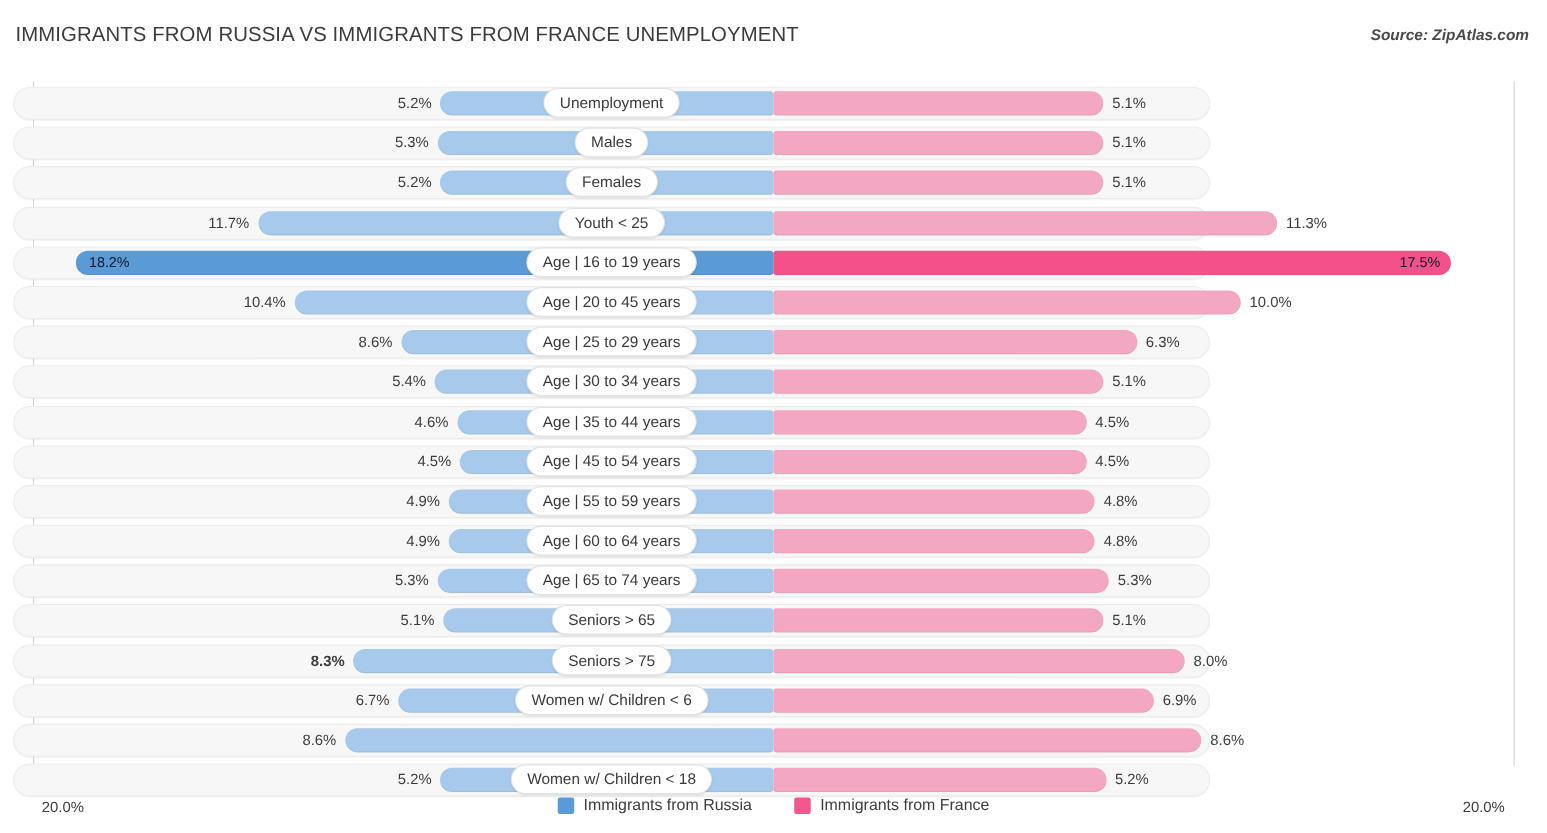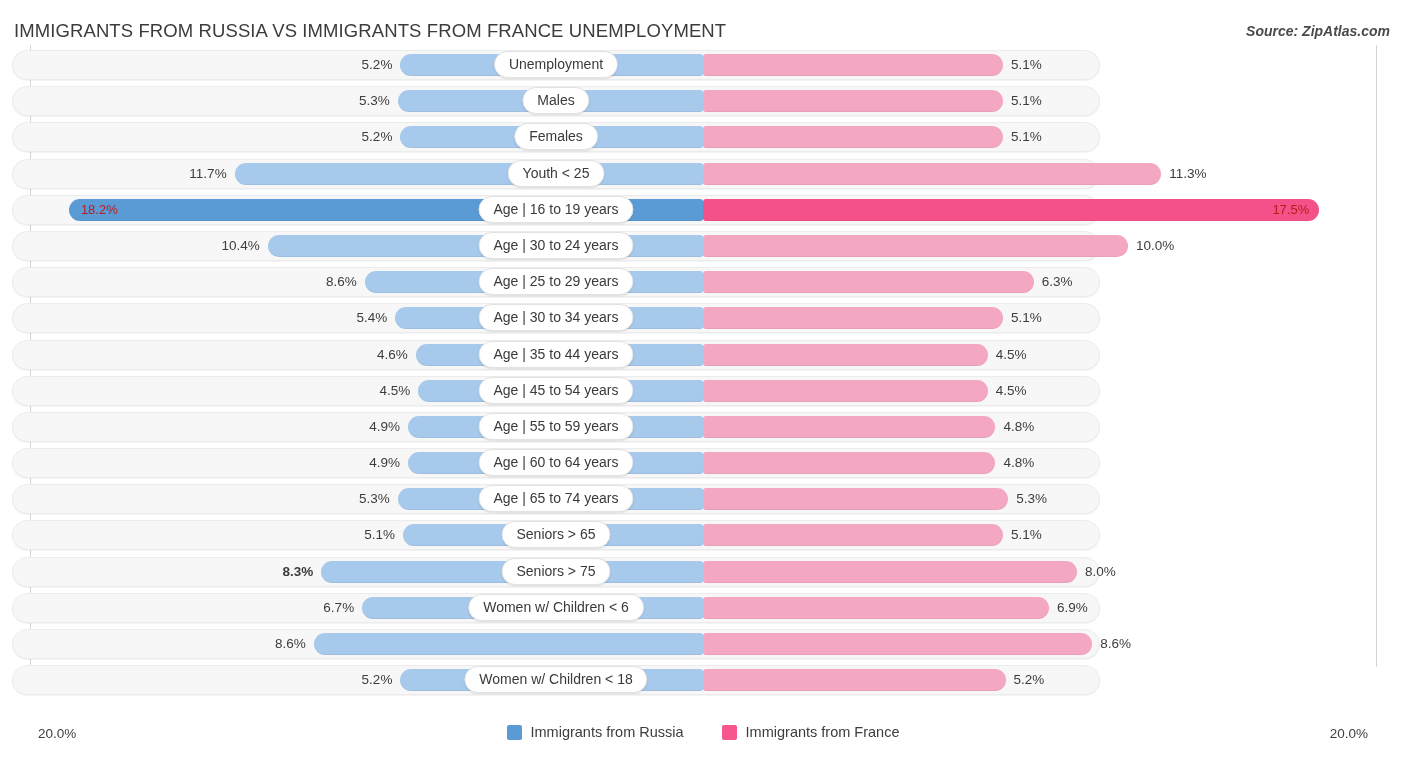--- a/index.html
+++ b/index.html
@@ -40,21 +40,21 @@
     font-style: italic;
     font-weight: bold;
     color: #4a4a4a;
     white-space: nowrap;
   }
 
   
   .plot {
     position: absolute;
     left: 0;
-    top: 43px;
+    top: 72px;
     width: 1112px;
     height: 660px;
   }
   .gridline {
     position: absolute;
     top: 2px;
     bottom: 36px;
     width: 1px;
     background: #d5d5d5;
   }
@@ -106,21 +106,21 @@
     position: absolute;
     top: 8px;
     font-size: 13.5px;
     color: #3d3d3d;
     white-space: nowrap;
     line-height: 20px;
   }
   .val.left  { text-align: right; }
   .val.right { text-align: left; }
   .row.hl .val {
-    color: #b91c1c;
+    color: #0f172a;
     font-size: 13px;
   }
 
   .pill {
     position: absolute;
     top: 4px;
     left: 50%;
     transform: translateX(-50%);
     height: 27px;
     line-height: 25px;
@@ -230,21 +230,21 @@
         <div class="val left" style="left: 80.9px;">18.2%</div>
         <div class="val right" style="left: 1263.25px; width: 46px; text-align: right;">17.5%</div>
         <div class="pill">Age | 16 to 19 years</div>
       </div>
       <div class="row">
         <div class="track"></div>
         <div class="bar left" style="left: 267.8px; width: 435.2px;"></div>
         <div class="bar right" style="left: 703px; width: 425px;"></div>
         <div class="val left" style="left: 201.8px; width: 58px;">10.4%</div>
         <div class="val right" style="left: 1136px;">10.0%</div>
-        <div class="pill">Age | 30 to 24 years</div>
+        <div class="pill">Age | 20 to 45 years</div>
       </div>
       <div class="row">
         <div class="track"></div>
         <div class="bar left" style="left: 364.7px; width: 338.3px;"></div>
         <div class="bar right" style="left: 703px; width: 330.65px;"></div>
         <div class="val left" style="left: 298.7px; width: 58px;">8.6%</div>
         <div class="val right" style="left: 1041.65px;">6.3%</div>
         <div class="pill">Age | 25 to 29 years</div>
       </div>
       <div class="row">

